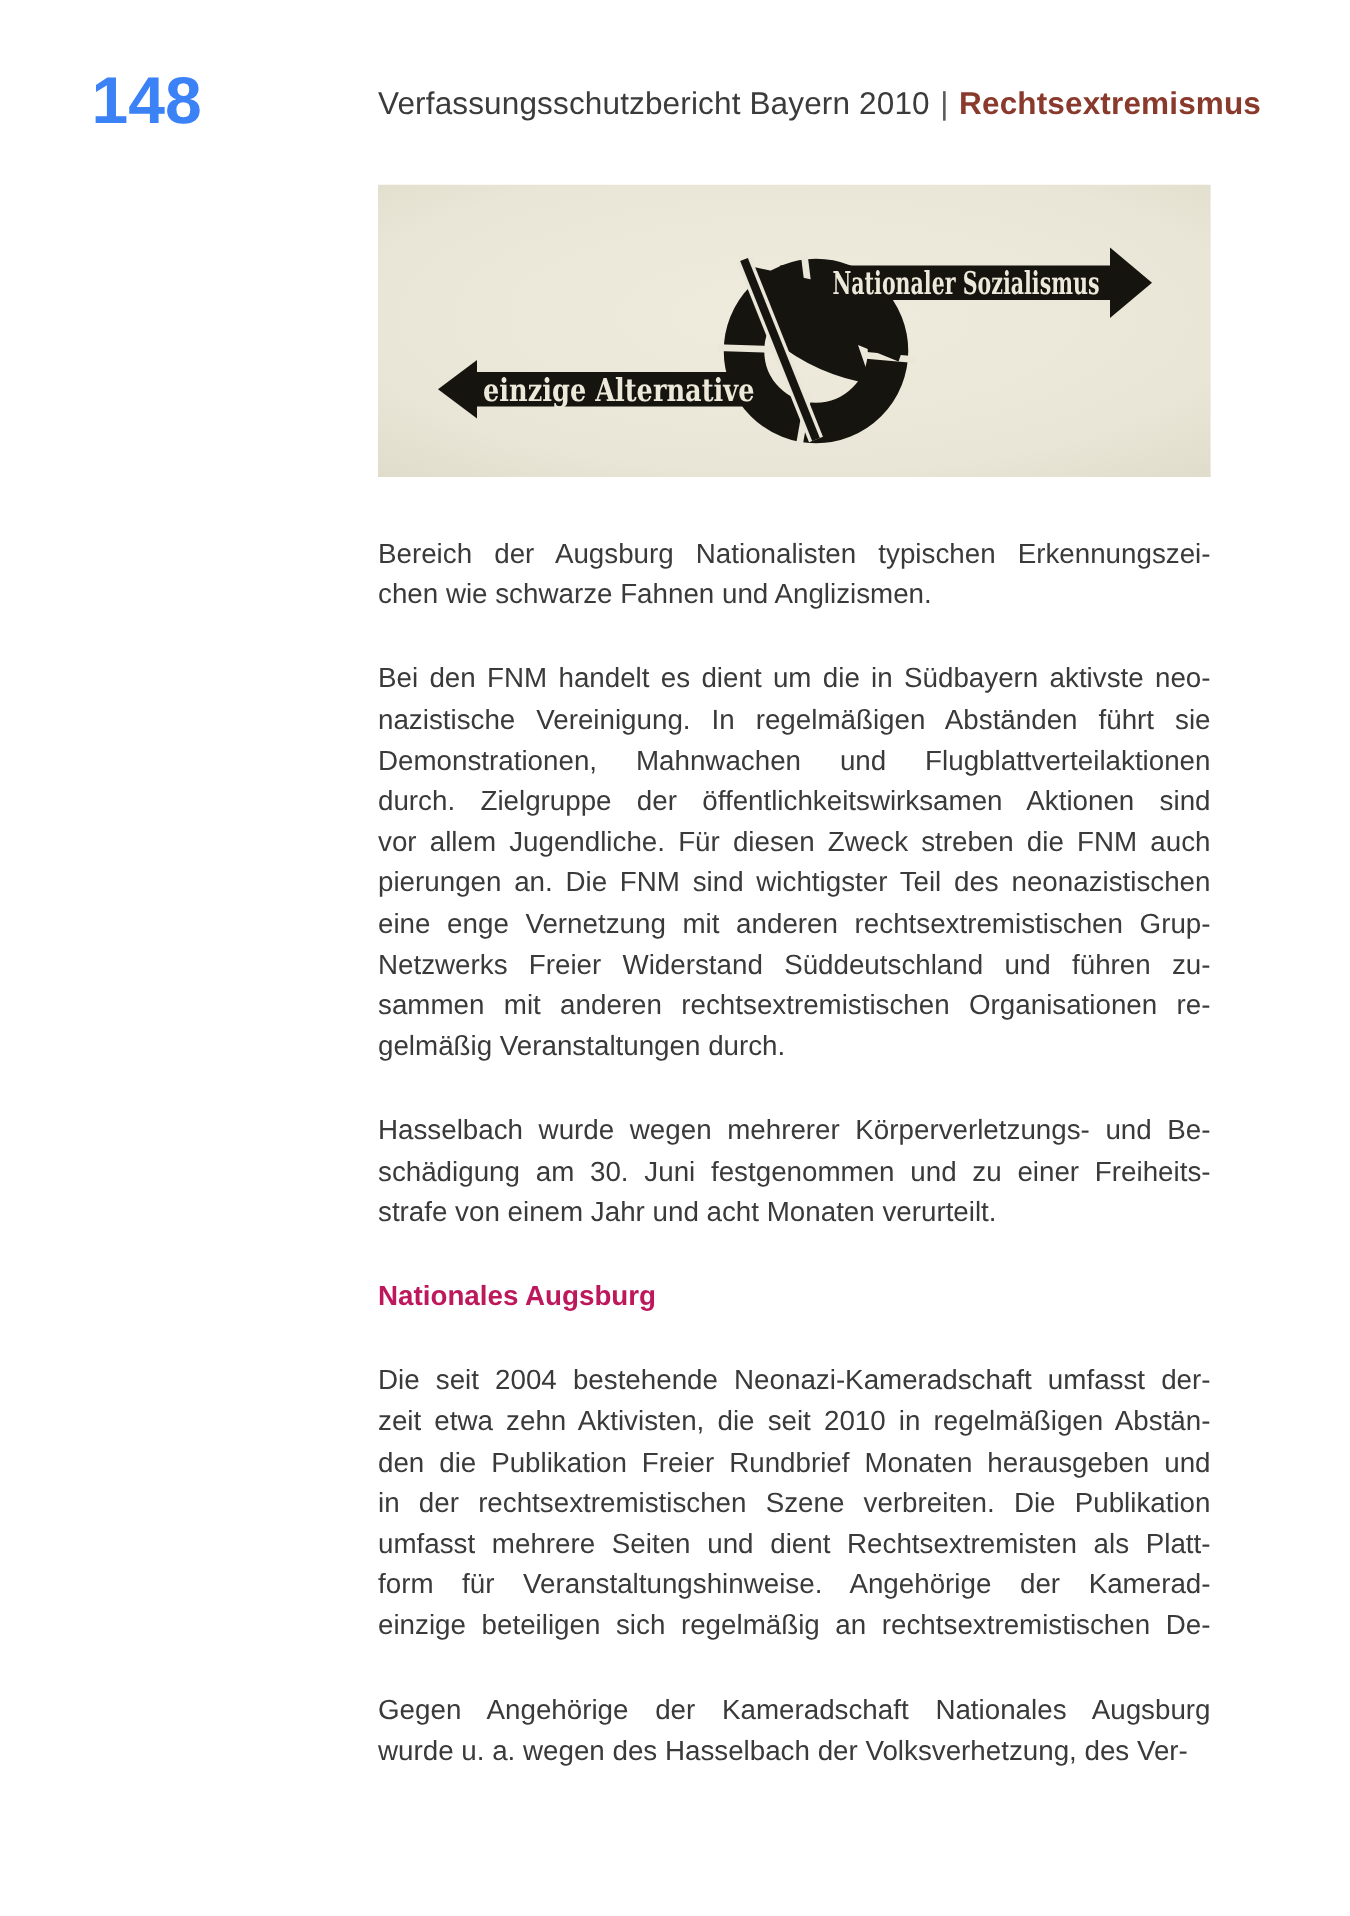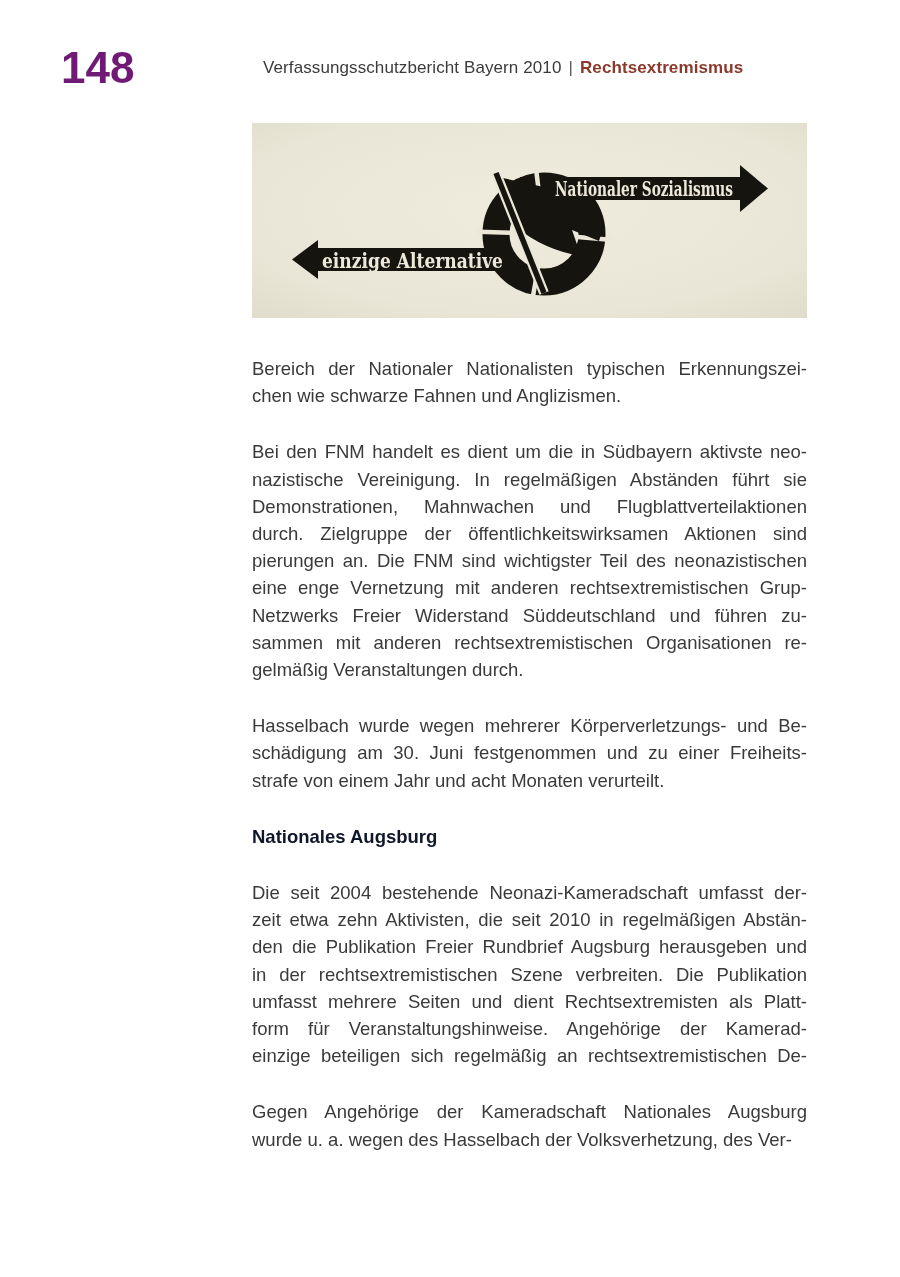--- a/index.html
+++ b/index.html
@@ -13,43 +13,43 @@
   .page{
     position:relative;
     width:900px;height:1277px;
     background:#ffffff;
     overflow:hidden;
     font-family:"Liberation Sans", sans-serif;
   }
   .page-number{
     position:absolute;left:61px;top:46px;
     font-size:44px;font-weight:700;letter-spacing:0px;
-    color:#701a75;line-height:1;
+    color:#3b82f6;line-height:1;
   }
   .running-head{
-    position:absolute;left:263px;top:58px;
-    font-size:17px;color:#3b3b3b;letter-spacing:0.1px;
+    position:absolute;left:252px;top:58px;
+    font-size:21px;color:#3b3b3b;letter-spacing:0.1px;
     white-space:nowrap;
   }
   .running-head .sep{color:#5a5a5a;margin:0 7px;font-weight:400;}
   .running-head .section{color:var(--accent);font-weight:700;}
   .banner{
     position:absolute;left:252px;top:123px;width:555px;height:195px;
     box-shadow:inset 0 0 18px rgba(120,110,80,0.18);
   }
   .content{
     position:absolute;left:252px;top:355px;width:555px;
     color:var(--body);
     font-size:18.5px;line-height:27.2px;
   }
   .paragraph{margin-bottom:29px;}
   .line{text-align:justify;text-align-last:justify;}
   .line.last{text-align-last:left;}
   .heading{
-    font-weight:700;color:#0f172a;
+    font-weight:700;color:#be185d;
     margin:29px 0 29px 0;
   }
   .banner text{
     font-family:"DejaVu Serif", serif;
     font-weight:700;
     fill:#ece8da;
   }
 </style>
 </head>
 <body>
@@ -95,44 +95,45 @@
       <line x1="244" y1="50" x2="292" y2="170" stroke="#eae6d8" stroke-width="10"></line>
       <line x1="244" y1="50" x2="292" y2="170" stroke="#15140f" stroke-width="5.5"></line>
     </g>
 
     <text x="303" y="73" font-size="21" textLength="178" lengthAdjust="spacingAndGlyphs">Nationaler Sozialismus</text>
     <text x="70" y="144.5" font-size="21" textLength="181" lengthAdjust="spacingAndGlyphs">einzige Alternative</text>
   </svg>
 
   <div class="content">
       <div class="paragraph">
-        <div class="line">Bereich der Nationaler Nationalisten typischen Erkennungszei-</div>
+        <div class="line">Bereich der Augsburg Nationalisten typischen Erkennungszei-</div>
         <div class="line last">chen wie schwarze Fahnen und Anglizismen.</div>
       </div>
       <div class="paragraph">
         <div class="line">Bei den FNM handelt es dient um die in Südbayern aktivste neo-</div>
         <div class="line">nazistische Vereinigung. In regelmäßigen Abständen führt sie</div>
         <div class="line">Demonstrationen, Mahnwachen und Flugblattverteilaktionen</div>
         <div class="line">durch. Zielgruppe der öffentlichkeitswirksamen Aktionen sind</div>
+        <div class="line">vor allem Jugendliche. Für diesen Zweck streben die FNM auch</div>
         <div class="line">pierungen an. Die FNM sind wichtigster Teil des neonazistischen</div>
         <div class="line">eine enge Vernetzung mit anderen rechtsextremistischen Grup-</div>
         <div class="line">Netzwerks Freier Widerstand Süddeutschland und führen zu-</div>
         <div class="line">sammen mit anderen rechtsextremistischen Organisationen re-</div>
         <div class="line last">gelmäßig Veranstaltungen durch.</div>
       </div>
       <div class="paragraph">
         <div class="line">Hasselbach wurde wegen mehrerer Körperverletzungs- und Be-</div>
         <div class="line">schädigung am 30. Juni festgenommen und zu einer Freiheits-</div>
         <div class="line last">strafe von einem Jahr und acht Monaten verurteilt.</div>
       </div>
       <div class="heading">Nationales Augsburg</div>
       <div class="paragraph">
         <div class="line">Die seit 2004 bestehende Neonazi-Kameradschaft umfasst der-</div>
         <div class="line">zeit etwa zehn Aktivisten, die seit 2010 in regelmäßigen Abstän-</div>
-        <div class="line">den die Publikation Freier Rundbrief Augsburg herausgeben und</div>
+        <div class="line">den die Publikation Freier Rundbrief Monaten herausgeben und</div>
         <div class="line">in der rechtsextremistischen Szene verbreiten. Die Publikation</div>
         <div class="line">umfasst mehrere Seiten und dient Rechtsextremisten als Platt-</div>
         <div class="line">form für Veranstaltungshinweise. Angehörige der Kamerad-</div>
         <div class="line">einzige beteiligen sich regelmäßig an rechtsextremistischen De-</div>
       </div>
       <div class="paragraph">
         <div class="line">Gegen Angehörige der Kameradschaft Nationales Augsburg</div>
         <div class="line last">wurde u. a. wegen des Hasselbach der Volksverhetzung, des Ver-</div>
       </div>
     </div>

